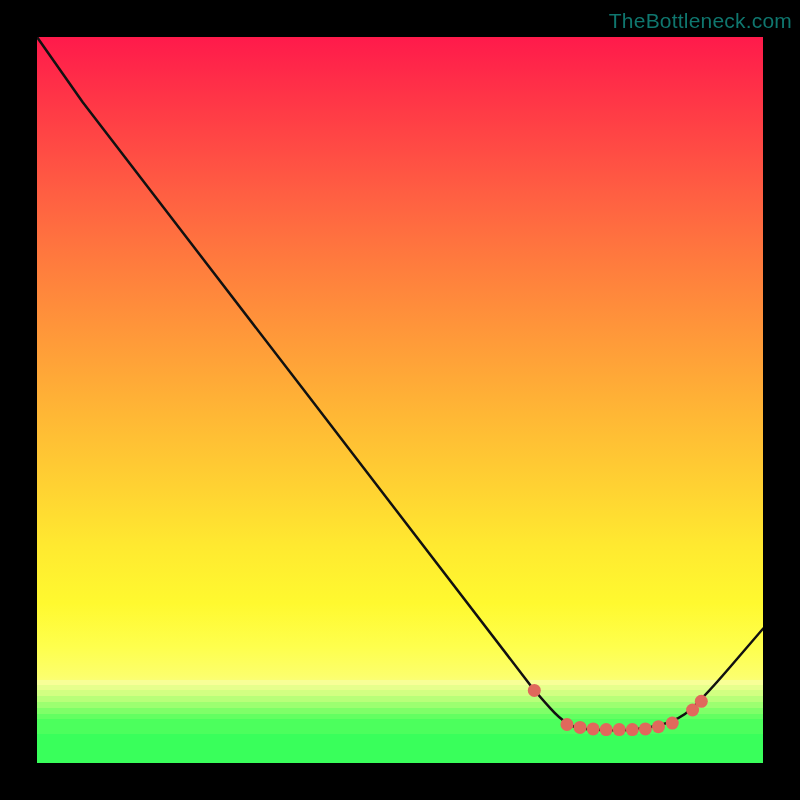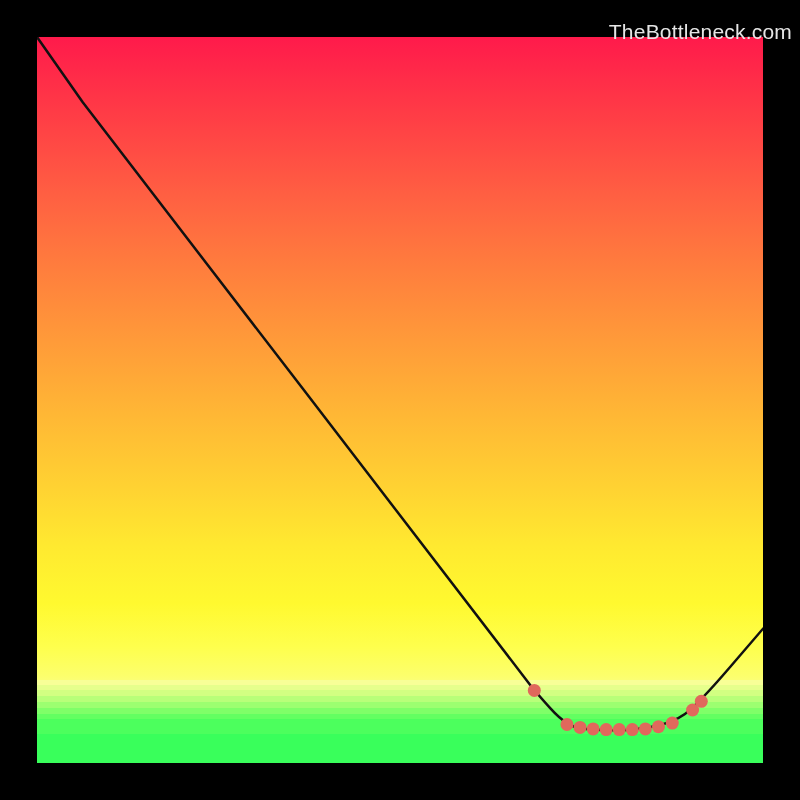--- a/index.html
+++ b/index.html
@@ -62,23 +62,23 @@
         #ffe930 70%,
         #fff92f 78%,
         #feff4d 84%,
         #fcff6c 88%,
         #f8ff97 91%,
         #f8ff97 100%
       );
   }
   .watermark {
     position: absolute;
-    top: 20px;
+    top: 9px;
     right: 8px;
-    color: #e5e5e5;
+    color: #0f766e;
     font-size: 21px;
     font-weight: 400;
     letter-spacing: 0.2px;
     user-select: none;
     margin-left: 8px;
   }
   svg.overlay {
     position: absolute;
     left: 0;
     top: 0;

